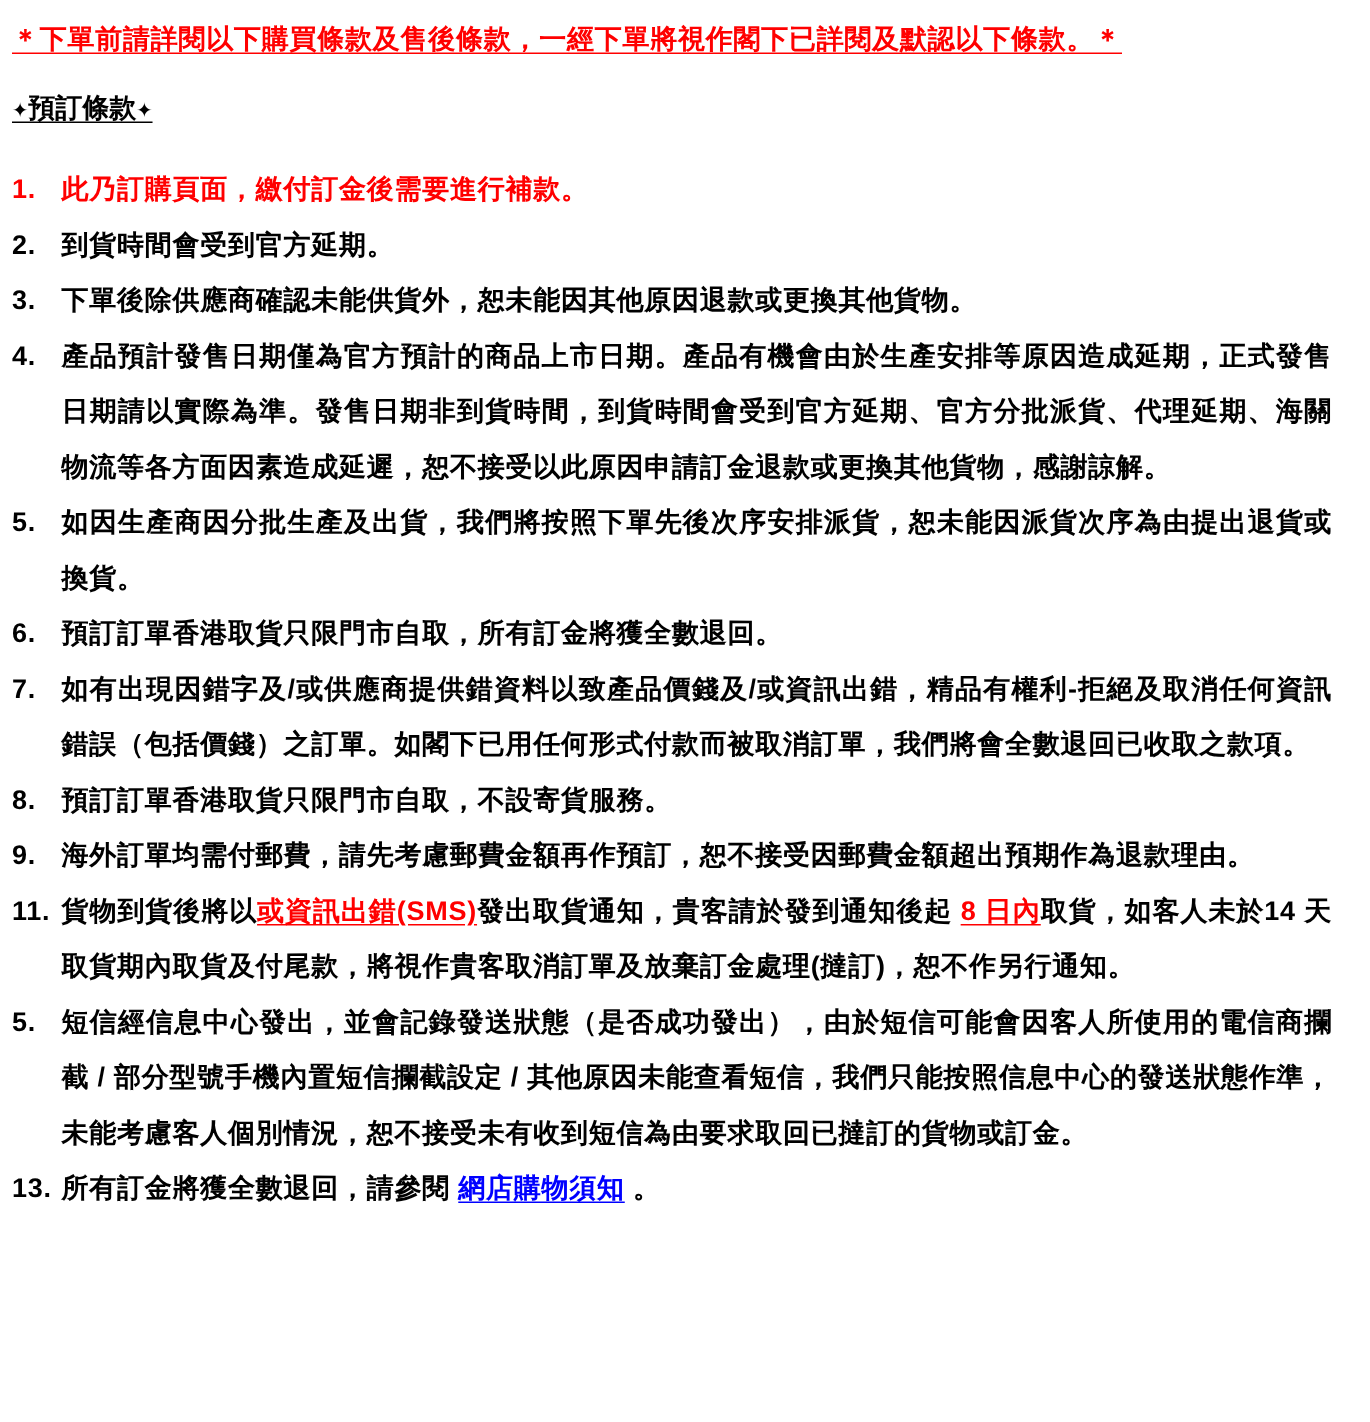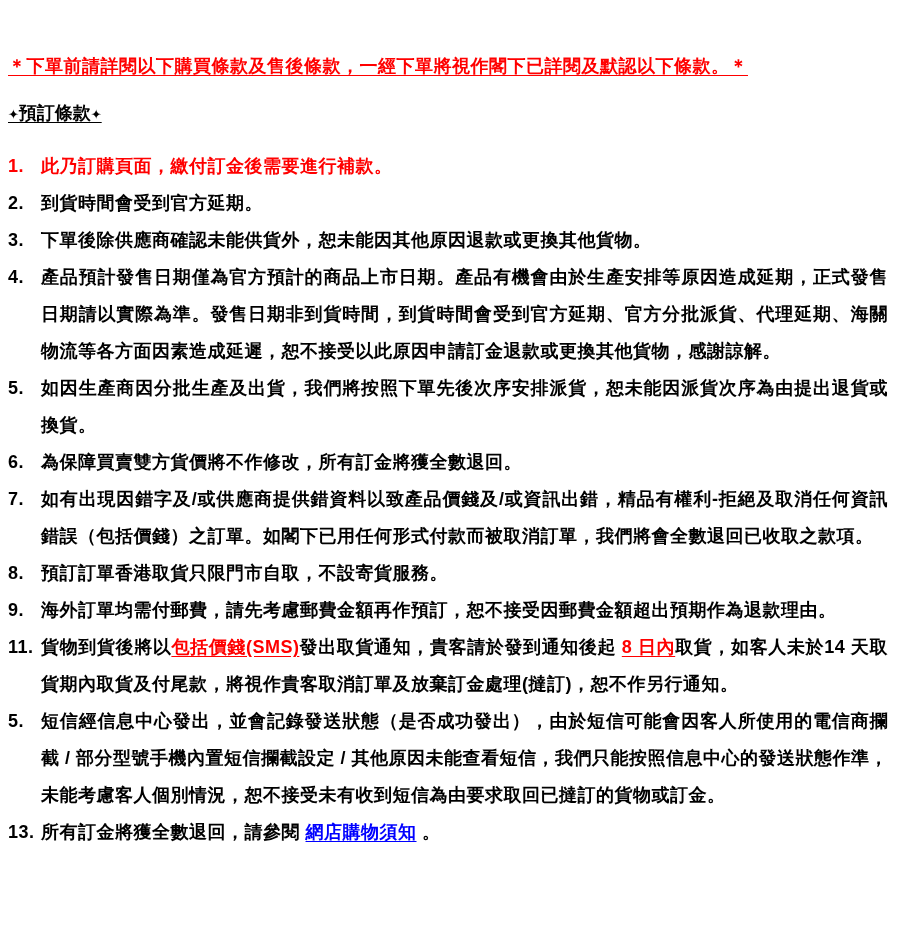--- a/index.html
+++ b/index.html
@@ -8,21 +8,20 @@
     background: #ffffff;
   }
   body {
     width: 913px;
     font-family: "Liberation Sans", "DejaVu Sans", sans-serif;
     font-weight: 700;
     color: var(--text-black, #000000);
   }
   .doc {
     padding: 6px 21px 10px 8px;
-    margin-top: 40px;
   }
   .title {
     font-size: 18px;
     line-height: 28px;
     color: var(--red, #ff0000);
     text-decoration: underline;
     text-underline-offset: 3px;
     margin: 6px 0 22px 0;
     font-weight: 700;
     letter-spacing: 0.5px;
@@ -91,37 +90,37 @@
       <div class="term-item">
         <span class="num">4.</span>
         <span class="content"><span class="">產品預計發售日期僅為官方預計的商品上市日期。產品有機會由於生產安排等原因造成延期，正式發售日期請以實際為準。發售日期非到貨時間，到貨時間會受到官方延期、官方分批派貨、代理延期、海關物流等各方面因素造成延遲，恕不接受以此原因申請訂金退款或更換其他貨物，感謝諒解。</span></span>
       </div>
       <div class="term-item">
         <span class="num">5.</span>
         <span class="content"><span class="">如因生產商因分批生產及出貨，我們將按照下單先後次序安排派貨，恕未能因派貨次序為由提出退貨或換貨。</span></span>
       </div>
       <div class="term-item">
         <span class="num">6.</span>
-        <span class="content"><span class="">為保障買賣雙方貨價將不作修改，所有訂金將獲全數退回。</span></span>
+        <span class="content"><span class="">預訂訂單香港取貨只限門市自取，所有訂金將獲全數退回。</span></span>
       </div>
       <div class="term-item">
         <span class="num">7.</span>
         <span class="content"><span class="">如有出現因錯字及/或供應商提供錯資料以致產品價錢及/或資訊出錯，精品有權利-拒絕及取消任何資訊錯誤（包括價錢）之訂單。如閣下已用任何形式付款而被取消訂單，我們將會全數退回已收取之款項。</span></span>
       </div>
       <div class="term-item">
         <span class="num">8.</span>
         <span class="content"><span class="">預訂訂單香港取貨只限門市自取，不設寄貨服務。</span></span>
       </div>
       <div class="term-item">
         <span class="num">9.</span>
         <span class="content"><span class="">海外訂單均需付郵費，請先考慮郵費金額再作預訂，恕不接受因郵費金額超出預期作為退款理由。</span></span>
       </div>
       <div class="term-item">
         <span class="num">11.</span>
-        <span class="content"><span class="">貨物到貨後將以</span><span class="red underline">包括價錢(SMS)</span><span class="">發出取貨通知，貴客請於發到通知後起 </span><span class="red underline">8 日內</span><span class="">取貨，如客人未於14 天取貨期內取貨及付尾款，將視作貴客取消訂單及放棄訂金處理(撻訂)，恕不作另行通知。</span></span>
+        <span class="content"><span class="">貨物到貨後將以</span><span class="red underline">或資訊出錯(SMS)</span><span class="">發出取貨通知，貴客請於發到通知後起 </span><span class="red underline">8 日內</span><span class="">取貨，如客人未於14 天取貨期內取貨及付尾款，將視作貴客取消訂單及放棄訂金處理(撻訂)，恕不作另行通知。</span></span>
       </div>
       <div class="term-item">
         <span class="num">5.</span>
         <span class="content"><span class="">短信經信息中心發出，並會記錄發送狀態（是否成功發出），由於短信可能會因客人所使用的電信商攔截 / 部分型號手機內置短信攔截設定 / 其他原因未能查看短信，我們只能按照信息中心的發送狀態作準，未能考慮客人個別情況，恕不接受未有收到短信為由要求取回已撻訂的貨物或訂金。</span></span>
       </div>
       <div class="term-item">
         <span class="num">13.</span>
         <span class="content"><span class="">所有訂金將獲全數退回，請參閱 </span><span class="link">網店購物須知</span><span class=""> 。</span></span>
       </div>
     </div>

